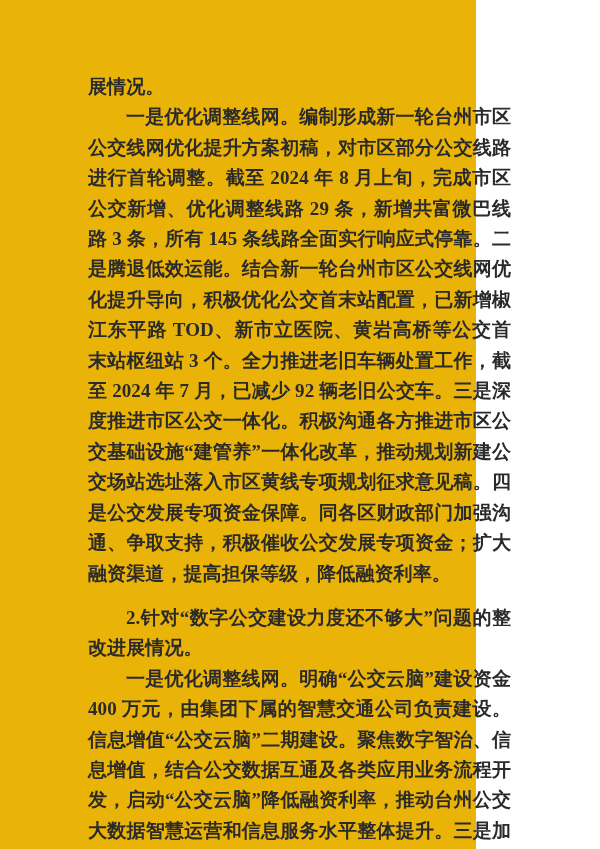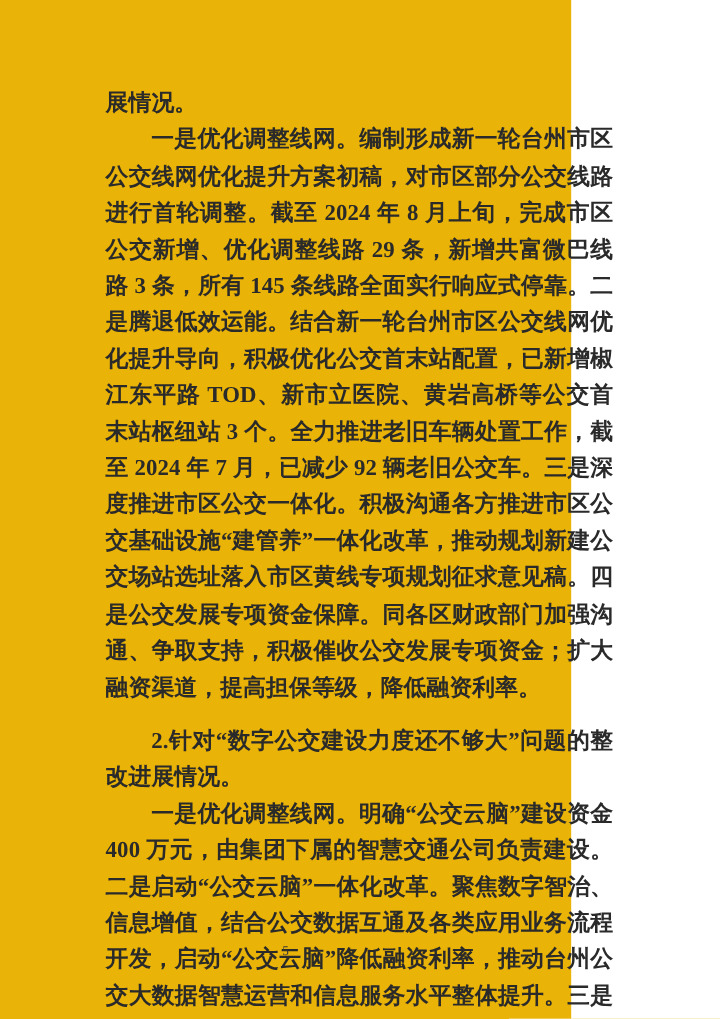--- a/index.html
+++ b/index.html
@@ -49,16 +49,16 @@
   }
 </style>
 </head>
 <body style="background: rgb(255, 255, 255);">
 
 <div class="page">
   <div class="doc-body" style="color: rgb(42, 42, 42);">
       <p class="doc-para"><span class="run bold">展情况。</span></p>
       <p class="doc-para indent"><span class="run bold">一是优化调整线网。</span><span class="run">编制形成新一轮台州市区公交线网优化提升方案初稿，对市区部分公交线路进行首轮调整。截至 2024 年 8 月上旬，完成市区公交新增、优化调整线路 29 条，新增共富微巴线路 3 条，所有 145 条线路全面实行响应式停靠。</span><span class="run bold">二是腾退低效运能。</span><span class="run">结合新一轮台州市区公交线网优化提升导向，积极优化公交首末站配置，已新增椒江东平路 TOD、新市立医院、黄岩高桥等公交首末站枢纽站 3 个。全力推进老旧车辆处置工作，截至 2024 年 7 月，已减少 92 辆老旧公交车。</span><span class="run bold">三是深度推进市区公交一体化。</span><span class="run">积极沟通各方推进市区公交基础设施“建管养”一体化改革，推动规划新建公交场站选址落入市区黄线专项规划征求意见稿。</span><span class="run bold">四是公交发展专项资金保障。</span><span class="run">同各区财政部门加强沟通、争取支持，积极催收公交发展专项资金；扩大融资渠道，提高担保等级，降低融资利率。</span></p>
       <p class="doc-para indent space-before"><span class="run bold">2.针对“数字公交建设力度还不够大”问题的整改进展情况。</span></p>
-      <p class="doc-para indent"><span class="run bold">一是优化调整线网。</span><span class="run">明确“公交云脑”建设资金 400 万元，由集团下属的智慧交通公司负责建设。</span><span class="run bold">二是启动“公交云脑”一体化改革。</span><span class="run">聚焦数字智治、信息增值，结合公交数据互通及各类应用业务流程开发，启动“公交云脑”降低融资利率，推动台州公交大数据智慧运营和信息服务水平整体提升。</span><span class="run bold">三是加强人员培训。</span><span class="run">大力推广数字化应用，完成市区公交 13 个</span></p>
+      <p class="doc-para indent"><span class="run bold">一是优化调整线网。</span><span class="run">明确“公交云脑”建设资金 400 万元，由集团下属的智慧交通公司负责建设。</span><span class="run bold">信息增值“公交云脑”二期建设。</span><span class="run">聚焦数字智治、信息增值，结合公交数据互通及各类应用业务流程开发，启动“公交云脑”降低融资利率，推动台州公交大数据智慧运营和信息服务水平整体提升。</span><span class="run bold">三是加强人员培训。</span><span class="run">大力推广数字化应用，完成市区公交 13 个</span></p>
     </div>
   <div class="page-number">5</div>
 </div>
 
 </body></html>

